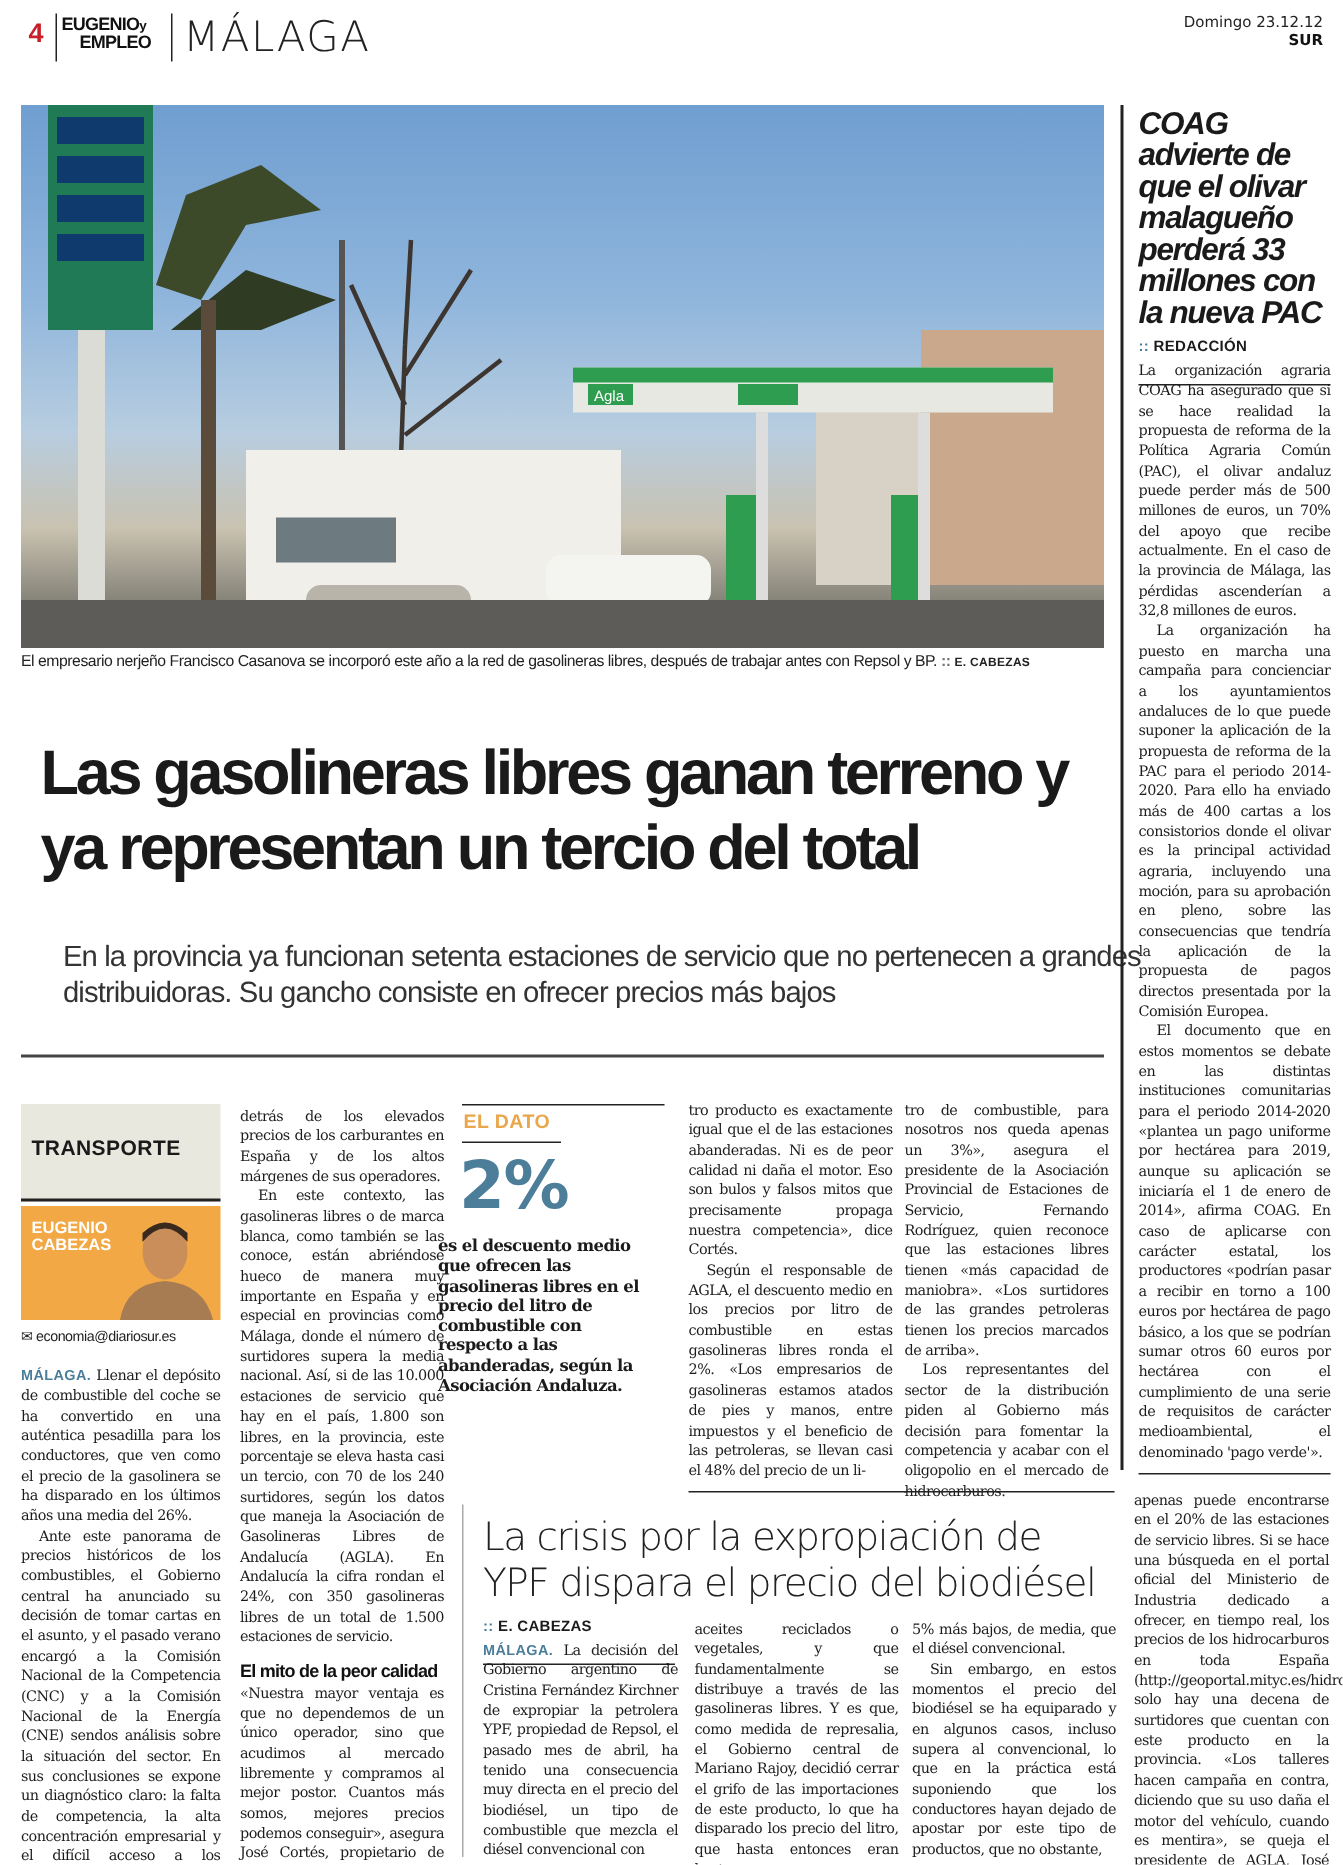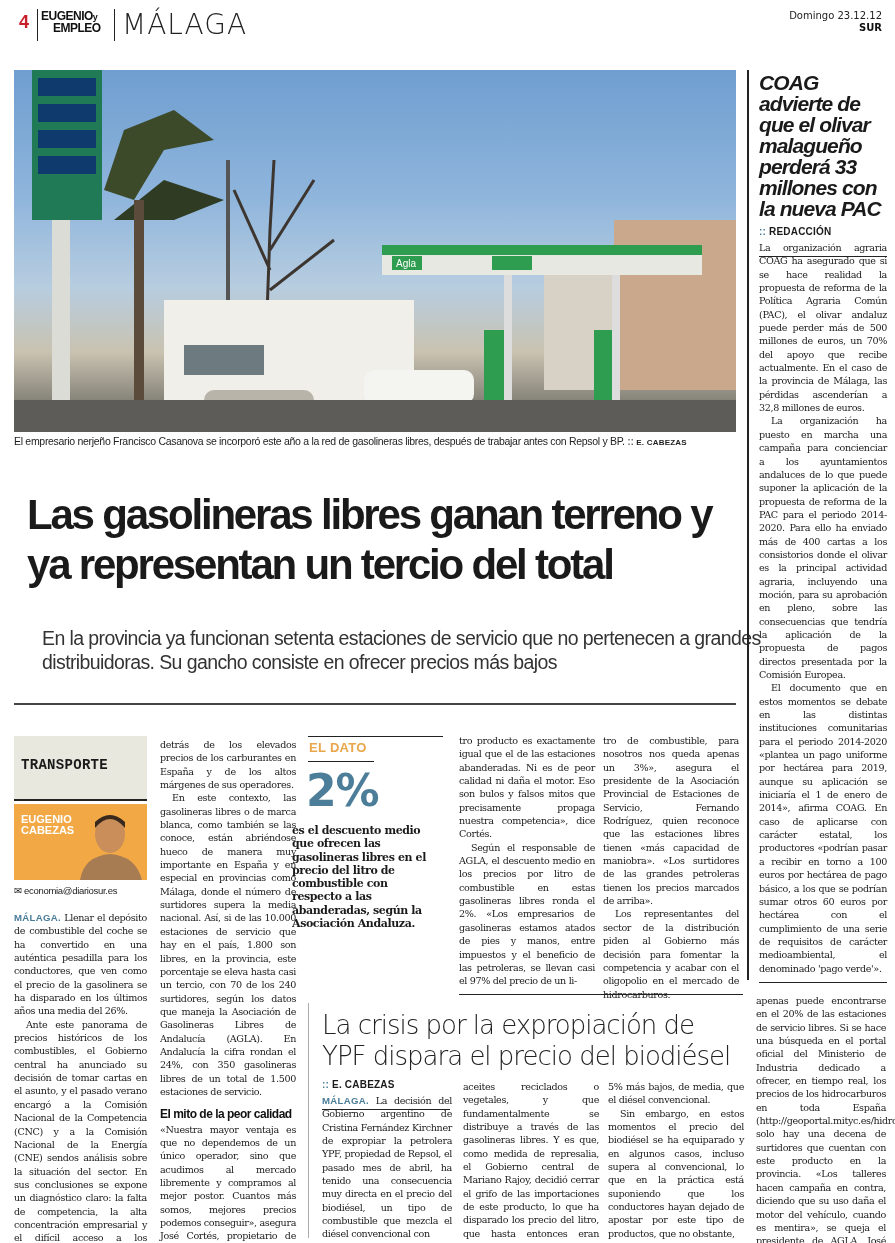--- a/index.html
+++ b/index.html
@@ -38,21 +38,21 @@
   .byline .dots { color: #4a7d9a; }
   .side-byline { left: 759px; top: 226px; width: 128px; }
   .body { font-family: "DejaVu Serif", serif; font-size: 9.6px; line-height: 13.35px; color: #1b1b1b; text-align: justify; letter-spacing: -0.35px; }
   .body p { text-indent: 0; }
   .body p + p { text-indent: 12px; }
   .side-body { left: 759px; top: 241px; width: 128px; }
   .rule-side-bottom { left: 759px; top: 982px; width: 128px; height: 1px; background: #222; }
 
   
   .transporte { left: 14px; top: 736px; width: 133px; height: 65px; background: #e9e8df; border-bottom: 2px solid #222; }
-  .transporte span { position: absolute; left: 7px; top: 21px; font-family: Liberation Mono, monospace; font-weight: 900; font-size: 14px; letter-spacing: 0.3px; color: #1a1a1a; }
+  .transporte span { position: absolute; left: 7px; top: 21px; font-family: Liberation Sans, sans-serif; font-weight: 900; font-size: 14px; letter-spacing: 0.3px; color: #1a1a1a; }
   .author-box { left: 14px; top: 804px; width: 133px; height: 76px; background: #f2a945; overflow: hidden; }
   .author-box .name { position: absolute; left: 7px; top: 10px; font-family: "Liberation Sans", sans-serif; font-weight: 900; font-size: 11px; line-height: 11px; color: #fff; }
   .author-box svg { position: absolute; left: 60px; top: 4px; }
   .email { left: 14px; top: 885px; font-family: "Liberation Sans", sans-serif; font-size: 9.5px; color: #222; letter-spacing: -0.3px; }
 
   .col1 { left: 14px; top: 911px; width: 133px; }
   .col2 { left: 160px; top: 738px; width: 136px; }
   .col3 { left: 459px; top: 734px; width: 136px; }
   .col4 { left: 603px; top: 734px; width: 136px; }
   .lead { font-family: "Liberation Sans", sans-serif; font-weight: 900; color: #4a7d9a; letter-spacing: 0.3px; }
@@ -185,21 +185,21 @@
 </div>
 
 <div class="abs dato-rule-top"></div>
 <div class="abs dato-title">EL DATO</div>
 <div class="abs dato-rule-short"></div>
 <div class="abs dato-value">2%</div>
 <div class="abs dato-text">es el descuento medio que ofrecen las gasolineras libres en el precio del litro de combustible con respecto a las abanderadas, según la Asociación Andaluza.</div>
 
 <div class="abs body col3">
   <p>tro producto es exactamente igual que el de las estaciones abanderadas. Ni es de peor calidad ni daña el motor. Eso son bulos y falsos mitos que precisamente propaga nuestra competencia», dice Cortés.</p>
-  <p>Según el responsable de AGLA, el descuento medio en los precios por litro de combustible en estas gasolineras libres ronda el 2%. «Los empresarios de gasolineras estamos atados de pies y manos, entre impuestos y el beneficio de las petroleras, se llevan casi el 97% del precio de un li-</p>
+  <p>Según el responsable de AGLA, el descuento medio en los precios por litro de combustible en estas gasolineras libres ronda el 2%. «Los empresarios de gasolineras estamos atados de pies y manos, entre impuestos y el beneficio de las petroleras, se llevan casi el 48% del precio de un li-</p>
 </div>
 <div class="abs body col4">
   <p>tro de combustible, para nosotros nos queda apenas un 3%», asegura el presidente de la Asociación Provincial de Estaciones de Servicio, Fernando Rodríguez, quien reconoce que las estaciones libres tienen «más capacidad de maniobra». «Los surtidores de las grandes petroleras tienen los precios marcados de arriba».</p>
   <p>Los representantes del sector de la distribución piden al Gobierno más decisión para fomentar la competencia y acabar con el oligopolio en el mercado de hidrocarburos.</p>
 </div>
 <div class="abs rule-col3"></div>
 <div class="abs rule-col4"></div>
 
 <div class="abs vbar-second"></div>
 <h2 class="abs sec-head">La crisis por la expropiación de YPF dispara el precio del biodiésel</h2>

